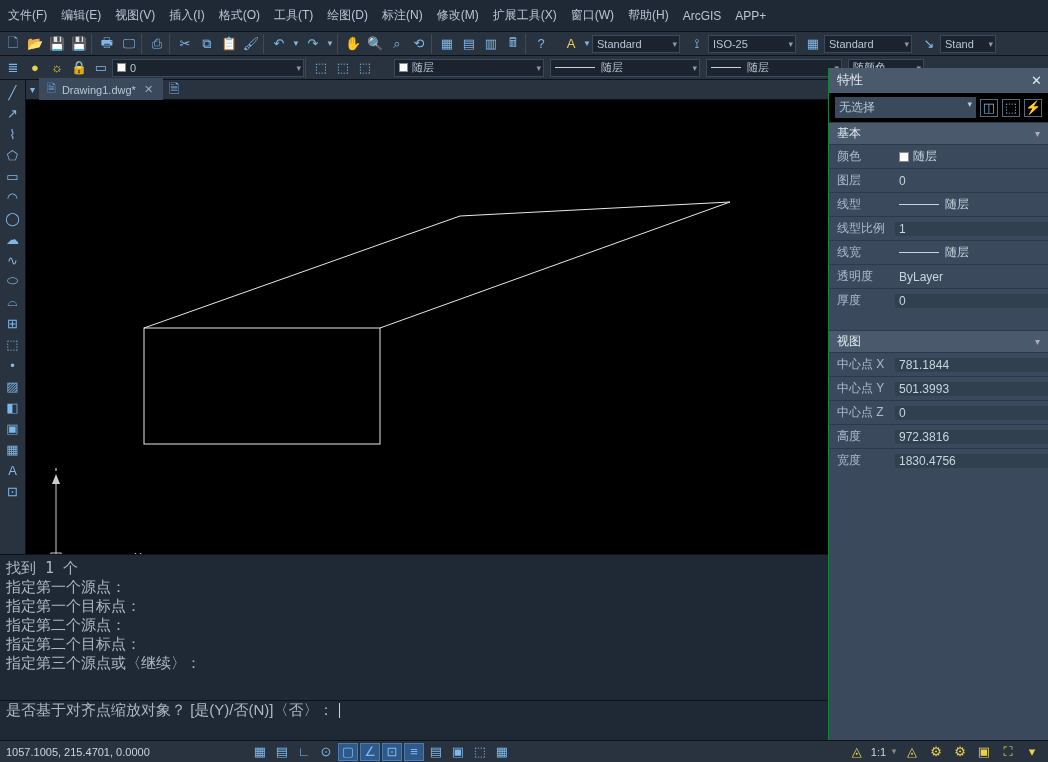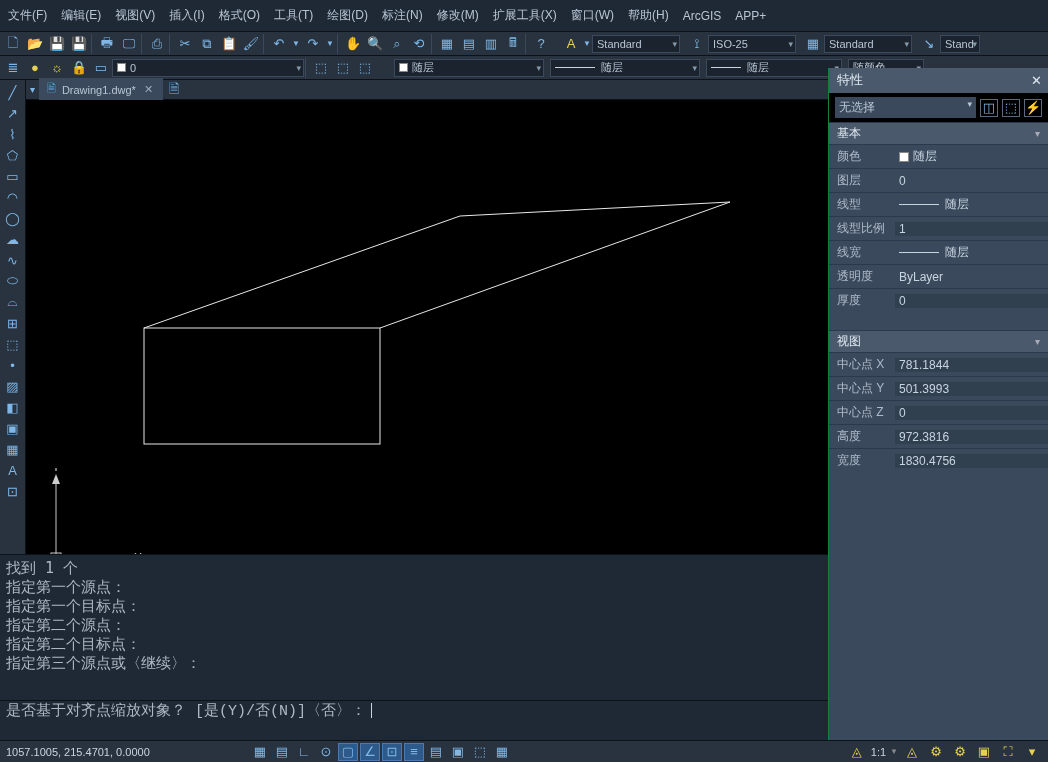--- a/index.html
+++ b/index.html
@@ -58,21 +58,21 @@
   .psection .arr { font-size: 10px; color: #aab; }
   .prow { display: flex; align-items: center; height: 24px; font-size: 12px; border-top: 1px solid #2a3a4c; }
   .prow .k { width: 66px; padding-left: 8px; color: #aebacb; }
   .prow .v { flex: 1; padding-left: 4px; color: #c8d4e0; background: #3a4a5c; }
   .prow .v.editable { background: #30404f; }
   .prow .swatch { width: 10px; height: 10px; border: 1px solid #888; background: #fff; display: inline-block; margin-right: 4px; vertical-align: middle; }
   .prow .linesample { display: inline-block; width: 40px; border-top: 1px solid #c8d4e0; vertical-align: middle; margin-right: 6px; }
 
   
   .cmdlog { position: absolute; left: 0; top: 554px; width: 828px; height: 150px; background: #1f2936; border-top: 1px solid #0d1219; padding: 4px 6px; font-family: SimSun, monospace; font-size: 15px; line-height: 19px; color: #aeb8c4; overflow: hidden; }
-  .cmdline { position: absolute; left: 0; top: 700px; width: 828px; height: 20px; background: #1f2936; border-top: 1px solid #0d1219; display: flex; align-items: center; padding: 0 6px; font-family: Liberation Mono, monospace; font-size: 15px; color: #aeb8c4; }
+  .cmdline { position: absolute; left: 0; top: 700px; width: 828px; height: 20px; background: #1f2936; border-top: 1px solid #0d1219; display: flex; align-items: center; padding: 0 6px; font-family: Liberation Sans, sans-serif; font-size: 15px; color: #aeb8c4; }
   .cmdline .cursor { width: 1px; height: 15px; background: #c8d4e0; margin-left: 5px; }
 
   
   .status { position: absolute; left: 0; bottom: 0; width: 1048px; height: 22px; background: #28333f; display: flex; align-items: center; font-size: 11px; border-top: 1px solid #0d1219; }
   .coords { padding: 0 6px; color: #c8d4e0; width: 250px; }
   .sicons { display: flex; gap: 2px; align-items: center; }
   .sbtn { width: 20px; height: 18px; display: flex; align-items: center; justify-content: center; color: #7fb8e8; font-size: 13px; border: 1px solid transparent; }
   .sbtn.active { background: #2d5a8a; border: 1px solid #4a7ab0; }
   .status-right { margin-left: auto; display: flex; align-items: center; gap: 4px; padding-right: 6px; }
   .status-right .sbtn { color: #e8d050; }
@@ -144,21 +144,21 @@
       <span>ISO-25</span>
     </div>
   <div style="width:6px"></div>
 
   <div class="tbtn">▦</div>
   <div class="tcombo" style="width:88px">
       <span>Standard</span>
     </div>
   <div style="width:6px"></div>
   <div class="tbtn">↘</div>
-  <div class="tcombo" style="width:40px">
+  <div class="tcombo" style="width:56px">
       <span>Stand</span>
     </div>
 </div>
 
 <div class="toolbar">
   <div class="tbtn">≣</div>
   <div class="tbtn yellow-text">●</div>
   <div class="tbtn yellow-text">☼</div>
   <div class="tbtn">🔒</div>
   <div class="tbtn">▭</div>

